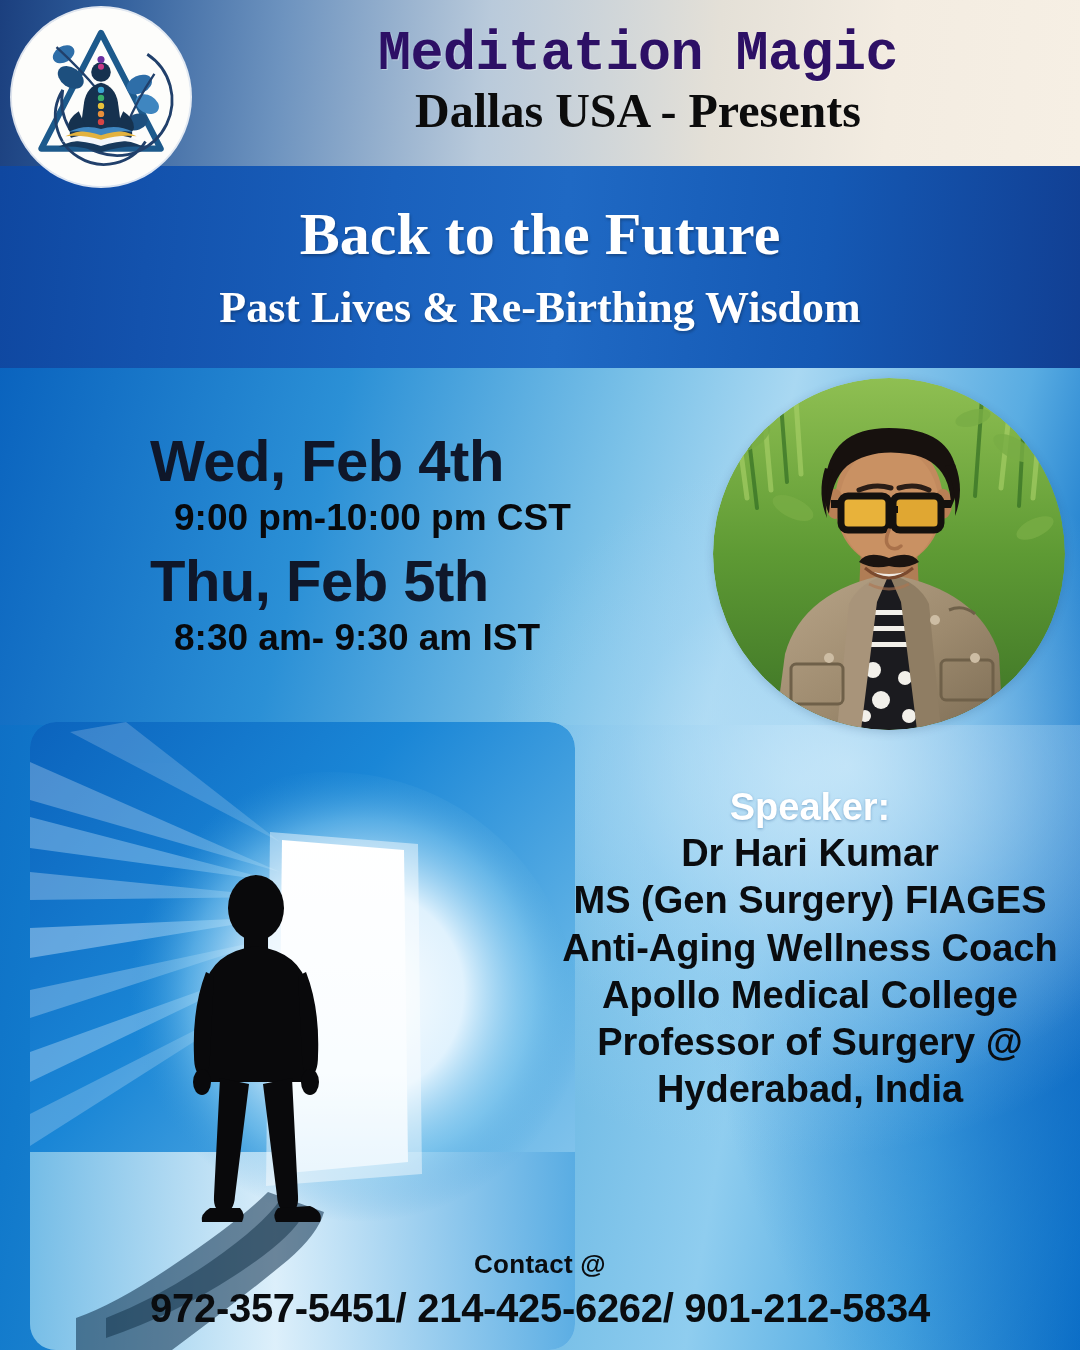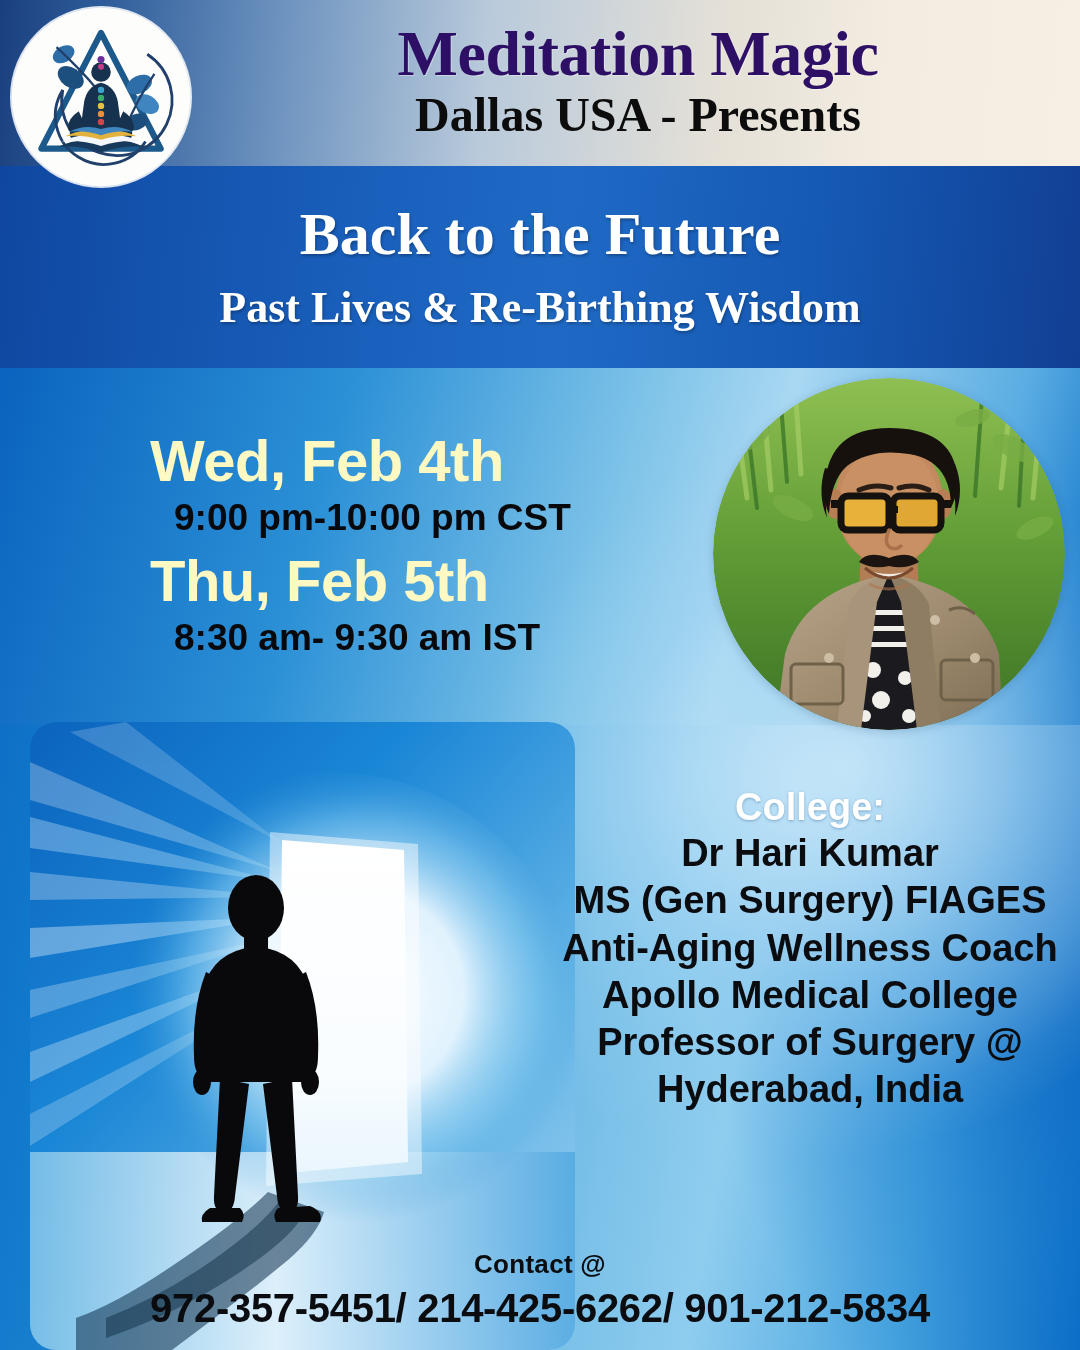--- a/index.html
+++ b/index.html
@@ -46,23 +46,23 @@
   .header-text {
     position: absolute;
     left: 196px; right: 0; top: 0; bottom: 0;
     display: flex;
     flex-direction: column;
     align-items: center;
     justify-content: center;
     padding-bottom: 2px;
   }
   .brand-title {
-    font-family: Liberation Serif, serif;
-    font-weight: bold;
-    font-size: 64px;
+    font-family: Liberation Mono, monospace;
+    font-weight: bold;
+    font-size: 55px;
     line-height: 0.98;
     color: #2d1065;
     letter-spacing: -0.5px;
     white-space: nowrap;
     text-shadow: 1px 1px 0 rgba(255,255,255,0.35);
   }
   .brand-sub {
     font-family: "Liberation Serif", serif;
     font-weight: bold;
     font-size: 48px;
@@ -119,21 +119,21 @@
   
   .schedule {
     position: absolute;
     left: 150px; top: 430px;
     width: 480px;
     z-index: 4;
   }
   .sched-day {
     font-size: 58px;
     font-weight: bold;
-    color: #fef9c3;
+    color: #0f172a;
     line-height: 1.08;
     letter-spacing: -0.5px;
     white-space: nowrap;
   }
   .sched-time {
     font-size: 37px;
     font-weight: bold;
     color: #08090c;
     line-height: 1.12;
     margin-top: 4px;
@@ -466,21 +466,21 @@
           <path d="M262 356 l6 118 q1 16 -10 16 q-10 0 -11 -16 l-14 -112 z"></path>
 
           <path d="M180 486 q-10 6 -8 14 l40 0 q4 -8 -2 -14 z"></path>
           <path d="M248 486 q-6 6 -2 14 l44 0 q4 -10 -10 -16 z"></path>
         </g>
       </g>
     </svg>
   </div>
 
   <div class="bio">
-    <div class="bio-head">College:</div>
+    <div class="bio-head">Speaker:</div>
     <div class="bio-line">Dr Hari Kumar</div>
     <div class="bio-line">MS (Gen Surgery) FIAGES</div>
     <div class="bio-line">Anti-Aging Wellness Coach</div>
     <div class="bio-line">Apollo Medical College</div>
     <div class="bio-line">Professor of Surgery @</div>
     <div class="bio-line">Hyderabad, India</div>
   </div>
 
   <div class="contact">
     <div class="contact-label">Contact @</div>

